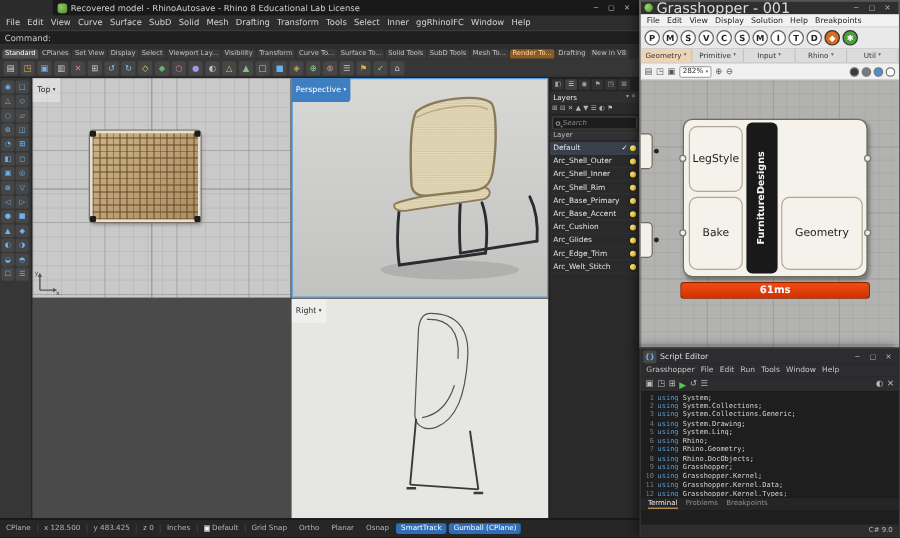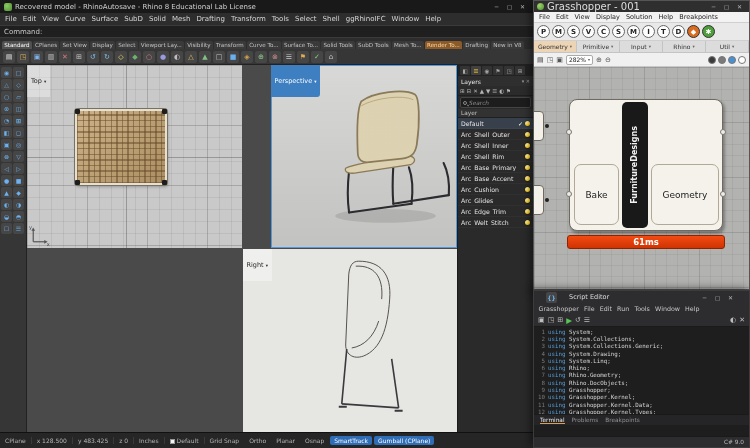--- a/index.html
+++ b/index.html
@@ -2,21 +2,21 @@
 <html><head>
 <meta charset="utf-8">
 <style>
   *{box-sizing:border-box;margin:0;padding:0;}
   html,body{width:750px;height:448px;overflow:hidden;background:#111;
     font-family:"DejaVu Sans",sans-serif;}
   #screen{position:relative;width:750px;height:448px;background:#1a1a1a;}
 
   
   #rhino{position:absolute;left:0;top:0;width:533px;height:448px;background:#2b2b2b;}
-  .r-title{height:13px;background:#191919;display:flex;align-items:center;gap:3px;padding:0 4px;}
+  .r-title{height:13px;background:#191919;display:flex;align-items:center;gap:3px;padding:0 4px;margin-left:44px;}
   .r-ico{width:8px;height:8px;background:radial-gradient(circle at 35% 35%,#8cc866,#4f8f2f);border-radius:2px;flex:none;}
   .r-title-text{flex:1;font-size:7px;color:#d0d0d0;white-space:nowrap;overflow:hidden;}
   .winbtn{width:13px;text-align:center;font-size:6px;color:#b5b5b5;cursor:default;}
   .r-menu{height:12px;background:#2d2d2d;display:flex;align-items:center;padding:0 2px;overflow:hidden;}
   .menu-item{font-size:7px;color:#d6d6d6;padding:0 3px;white-space:nowrap;}
   .r-cmd{height:13px;background:#1f1f1f;border-top:1px solid #3a3a3a;border-bottom:1px solid #3a3a3a;
     display:flex;align-items:center;padding:0 4px;font-size:7px;color:#c8c8c8;}
   .r-tabs{height:11px;background:#2d2d2d;display:flex;align-items:flex-end;padding:0 2px;gap:1px;overflow:hidden;}
   .r-tab{font-size:5.6px;color:#c2c2c2;background:#3a3a3a;padding:1px 2.2px;border-radius:2px 2px 0 0;white-space:nowrap;}
   .r-tab.active{background:#505050;color:#fff;}
@@ -31,26 +31,26 @@
   .vp{position:absolute;overflow:hidden;}
   .vp-top{left:0;top:0;width:calc(50% - .5px);height:calc(50% - .5px);
     background-color:#c9c9c9;
     background-image:
       linear-gradient(rgba(110,110,110,.28) 1px,transparent 1px),
       linear-gradient(90deg,rgba(110,110,110,.28) 1px,transparent 1px),
       linear-gradient(rgba(120,120,120,.16) 1px,transparent 1px),
       linear-gradient(90deg,rgba(120,120,120,.16) 1px,transparent 1px);
     background-size:60px 60px,60px 60px,12px 12px,12px 12px;}
   .vp-persp{left:calc(50% + .5px);top:0;right:0;height:calc(50% - .5px);
-    background:linear-gradient(#d8d8d6,#c2c2c0);margin-left:28px;}
+    background:linear-gradient(#d8d8d6,#c2c2c0);}
   .vp-front{left:0;top:calc(50% + .5px);width:calc(50% - .5px);bottom:0;background:#dededb;}
   .vp-right{left:calc(50% + .5px);top:calc(50% + .5px);right:0;bottom:0;background:#e6e6e3;}
   .vp.active{box-shadow:inset 0 0 0 1px #4e9ae0;}
   .vp-label{position:absolute;top:0;left:0;display:flex;align-items:center;gap:2px;
-    font-size:6.5px;color:#2a2a2a;padding:12px 4px;background:rgba(255,255,255,.35);z-index:3;}
+    font-size:6.5px;color:#2a2a2a;padding:6px 4px;background:rgba(255,255,255,.35);z-index:3;}
   .vp-label .car{font-size:4.5px;}
   .vp-label.blue{background:#3e7fc1;color:#fff;border-radius:0 0 3px 0;}
   .ax-h{position:absolute;left:0;right:0;top:50%;height:1px;background:rgba(90,90,90,.45);}
   .ax-v{position:absolute;top:0;bottom:0;left:46%;width:1px;background:rgba(90,90,90,.45);}
   .seat-top{position:absolute;left:48px;top:44px;width:92px;height:76px;border-radius:3px;
     background:
       repeating-linear-gradient(0deg,rgba(101,72,38,.5) 0 1.4px,transparent 1.4px 5.6px),
       repeating-linear-gradient(90deg,rgba(101,72,38,.5) 0 1.4px,transparent 1.4px 5.6px),
       linear-gradient(135deg,#cdb287,#ab8f63);
     border:2px solid #e6e0d2;box-shadow:0 0 0 1px #7a7062,1px 2px 3px rgba(0,0,0,.25);}
@@ -87,21 +87,21 @@
   .sb-cell{padding:0 5px;border-right:1px solid #3a3a3a;white-space:nowrap;flex:none;}
   .sb-chip{display:inline-block;width:5px;height:5px;background:#f5f5f5;border:1px solid #999;margin-right:2px;vertical-align:middle;}
   .sb-toggle{padding:1px 4px;margin:0 1px;border-radius:2px;white-space:nowrap;flex:none;}
   .sb-toggle.on{background:#2f6db6;color:#fff;}
 
   
   #gh{position:absolute;left:533px;top:0;width:217px;height:290px;background:#ececec;
     border:1px solid #555;box-shadow:-3px 3px 8px rgba(0,0,0,.45);}
   .g-title{height:11px;background:#2f2f2f;display:flex;align-items:center;gap:3px;padding:0 3px;}
   .g-ico{width:7px;height:7px;border-radius:50%;background:radial-gradient(circle at 35% 35%,#9fd36a,#4f8f2f);flex:none;}
-  .g-title-text{flex:1;font-size:10px;color:#ddd;white-space:nowrap;overflow:hidden;}
+  .g-title-text{flex:1;font-size:12px;color:#ddd;white-space:nowrap;overflow:hidden;text-decoration:underline;}
   .g-menu{height:11px;background:#f2f2f2;border-bottom:1px solid #d0d0d0;display:flex;align-items:center;padding:0 2px;}
   .g-mi{font-size:6.5px;color:#222;padding:0 3px;white-space:nowrap;}
   .g-cats{height:18px;background:#e9e9e9;border-bottom:1px solid #cfcfcf;display:flex;align-items:center;gap:2px;padding:0 3px;overflow:hidden;}
   .cat{width:13px;height:13px;border-radius:50%;background:#fdfdfd;border:1px solid #666;
     font-size:7px;font-weight:bold;color:#222;display:flex;align-items:center;justify-content:center;flex:none;}
   .g-groups{height:12px;background:#dcdcdc;border-bottom:1px solid #c4c4c4;display:flex;}
   .grp{flex:1;display:flex;align-items:center;justify-content:center;gap:2px;font-size:6px;color:#333;border-right:1px solid #c4c4c4;white-space:nowrap;}
   .grp.first{background:#ecd4b4;}
   .grp .car{font-size:4.5px;color:#666;}
   .g-toolbar{height:14px;background:#f0f0f0;border-bottom:1px solid #c8c8c8;display:flex;align-items:center;gap:3px;padding:0 3px;}
@@ -133,21 +133,21 @@
   .vtext{writing-mode:vertical-rl;transform:rotate(180deg);font-size:8px;font-weight:bold;color:#f2f2f2;line-height:1;white-space:nowrap;}
   .nub{position:absolute;width:6px;height:6px;border-radius:50%;background:#efece2;border:1px solid #777;}
   .nl1{left:-4px;top:29px;} .nl2{left:-4px;top:91px;} .nr1{right:-4px;top:29px;} .nr2{right:-4px;top:91px;}
   .gh-timer{position:absolute;left:33px;top:168px;width:158px;height:14px;
     background:linear-gradient(#f34b12,#cf3302);border:1px solid #8f2300;border-radius:3px;
     display:flex;align-items:center;justify-content:center;color:#fff;font-size:8.5px;font-weight:bold;}
 
   
   #se{position:absolute;left:533px;top:290px;width:217px;height:158px;background:#1e1e1e;
     border:1px solid #3c3c3c;box-shadow:-3px -2px 8px rgba(0,0,0,.45);}
-  .s-title{height:12px;background:#2d2d30;display:flex;align-items:center;gap:12px;padding:0 12px;}
+  .s-title{height:12px;background:#2d2d30;display:flex;align-items:center;gap:3px;padding:0 2px;}
   .s-ico{font-size:6px;color:#6cb2f0;font-weight:bold;}
   .s-title-text{flex:1;font-size:6.5px;color:#ddd;white-space:nowrap;overflow:hidden;}
   .s-menu{height:11px;background:#2d2d30;display:flex;align-items:center;padding:0 2px;}
   .s-mi{font-size:6.3px;color:#c8c8c8;padding:0 2.6px;white-space:nowrap;}
   .s-toolbar{height:13px;background:#2d2d30;border-bottom:1px solid #1a1a1a;display:flex;align-items:center;gap:3px;padding:0 4px;}
   .st-ico{font-size:7px;color:#bdbdbd;}
   .st-ico.play{color:#53c653;font-size:7.5px;}
   .s-tb-right{margin-left:auto;display:flex;gap:3px;}
   .s-code{position:absolute;top:36px;bottom:33px;left:0;right:0;overflow:hidden;padding-top:1px;
     font-family:"DejaVu Sans Mono",monospace;}
@@ -185,21 +185,21 @@
         <span class="menu-item">View</span>
         <span class="menu-item">Curve</span>
         <span class="menu-item">Surface</span>
         <span class="menu-item">SubD</span>
         <span class="menu-item">Solid</span>
         <span class="menu-item">Mesh</span>
         <span class="menu-item">Drafting</span>
         <span class="menu-item">Transform</span>
         <span class="menu-item">Tools</span>
         <span class="menu-item">Select</span>
-        <span class="menu-item">Shell</span>
+        <span class="menu-item">Inner</span>
         <span class="menu-item">ggRhinoIFC</span>
         <span class="menu-item">Window</span>
         <span class="menu-item">Help</span>
       </nav>
     <div class="r-cmd">
       <span>Command:</span>
     </div>
     <div class="r-tabs" id="r-tabs">
         <span class="r-tab active">Standard</span>
         <span class="r-tab">CPlanes</span>
@@ -524,20 +524,23 @@
         </span>
     </div>
 
     <div class="g-canvas">
       <div class="gh-partial p1"></div>
       <div class="gh-partial p2"></div>
       <span class="gdot gd1"></span>
       <span class="gdot gd2"></span>
 
       <div class="gh-comp">
+        <div class="gh-cap in1">
+          <span>LegStyle</span>
+        </div>
         <div class="gh-cap in2">
           <span>Bake</span>
         </div>
         <div class="gh-band">
           <span class="vtext">FurnitureDesigns</span>
         </div>
         <div class="gh-cap out2">
           <span>Geometry</span>
         </div>
         <span class="nub nl1"></span>

